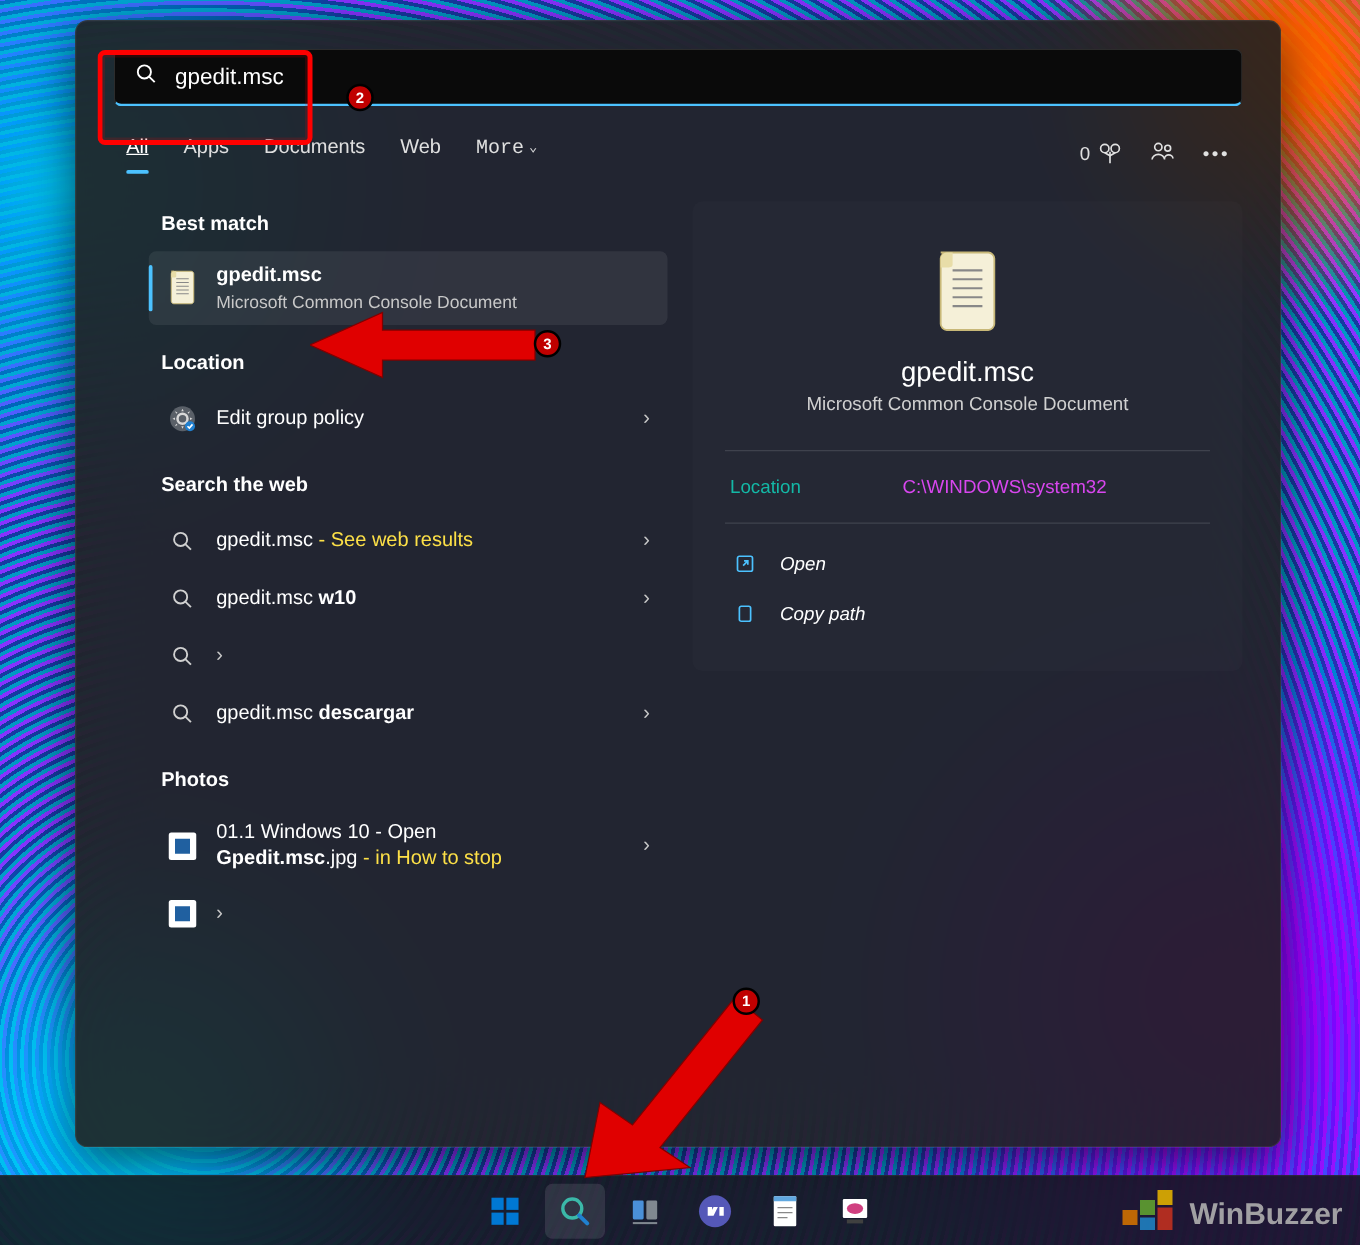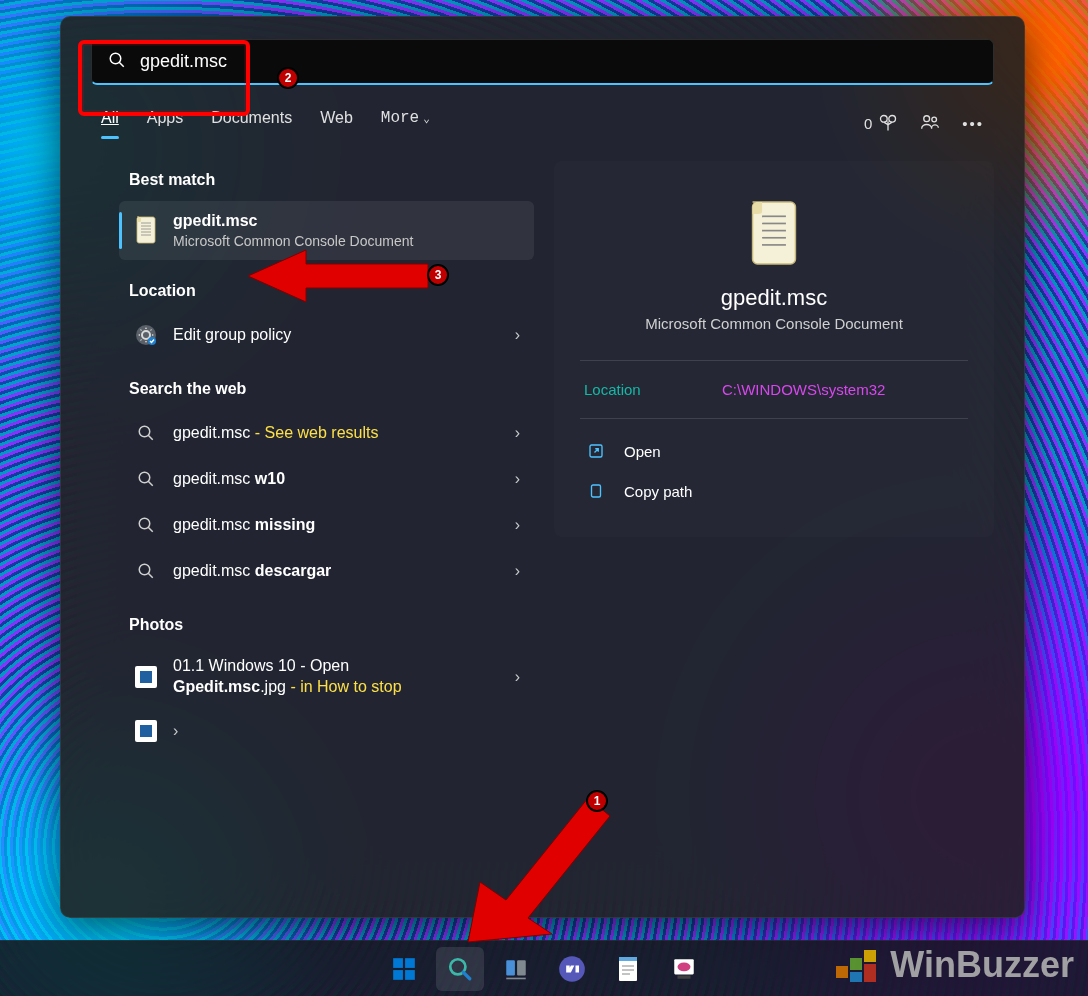--- a/index.html
+++ b/index.html
@@ -99,21 +99,21 @@
     border-radius: 8px;
     padding: 36px 26px 26px 26px;
   }
   .detail-icon-big { display: flex; justify-content: center; margin-bottom: 16px; }
   .detail-title { text-align: center; font-size: 22px; font-weight: 400; margin-bottom: 4px; }
   .detail-sub { text-align: center; font-size: 15px; color: #d0d0d0; margin-bottom: 28px; }
   .detail-divider { height: 1px; background: rgba(255,255,255,0.12); margin: 0 0 0 0; }
   .detail-row { display: flex; padding: 20px 4px; font-size: 15px; }
   .detail-row .label { width: 138px; color: #14b8a6; }
   .detail-row .value { color: #d946ef; }
-  .action-list { padding-top: 12px; }
+  .action-list { padding-top: 12px; font-style: italic; }
   .action-item { display: flex; align-items: center; gap: 18px; padding: 10px 6px; font-size: 15px; cursor: pointer; }
   .action-icon { width: 20px; height: 20px; display: flex; align-items: center; justify-content: center; color: #4cc2ff; }
   .taskbar {
     position: absolute; left: 0; right: 0; bottom: 0;
     height: 56px;
     background: rgba(20,20,20,0.85);
     backdrop-filter: blur(20px);
     border-top: 1px solid rgba(255,255,255,0.06);
     display: flex; align-items: center; justify-content: center; gap: 8px;
   }
@@ -132,22 +132,22 @@
   .anno-badge {
     position: absolute; width: 22px; height: 22px; border-radius: 50%;
     background: #c00000; border: 2px solid #000;
     color: #fff; font-size: 12px; font-weight: bold;
     display: flex; align-items: center; justify-content: center;
     pointer-events: none;
   }
   .arrow { position: absolute; pointer-events: none; }
   .watermark {
     position: absolute; right: 14px; bottom: 10px;
-    display: flex; align-items: flex-start; gap: 10px;
-    color: #b0b0b0; font-size: 36px; font-weight: 600;
+    display: flex; align-items: flex-end; gap: 10px;
+    color: #b0b0b0; font-size: 24px; font-weight: 600;
     opacity: 0.9;
   }
   .photo-thumb {
     width: 22px; height: 22px; background: #fff; border-radius: 2px;
     display: flex; align-items: center; justify-content: center;
   }
   .scroll-icon svg { display: block; }
 </style>
 </head>
 <body>
@@ -269,23 +269,20 @@
         <span class="chevron">›</span>
       </div>
 
       <div class="result-item">
         <div class="result-icon">
           <svg width="18" height="18" viewBox="0 0 24 24" fill="none" stroke="#d0d0d0" stroke-width="2">
               <circle cx="10" cy="10" r="7"></circle>
               <line x1="21" y1="21" x2="15" y2="15"></line>
             </svg>
         </div>
-        <div class="result-text">
-          <div class="result-title"><span>gpedit.msc </span><b>missing</b></div>
-        </div>
         <span class="chevron">›</span>
       </div>
 
       <div class="result-item">
         <div class="result-icon">
           <svg width="18" height="18" viewBox="0 0 24 24" fill="none" stroke="#d0d0d0" stroke-width="2">
               <circle cx="10" cy="10" r="7"></circle>
               <line x1="21" y1="21" x2="15" y2="15"></line>
             </svg>
         </div>

